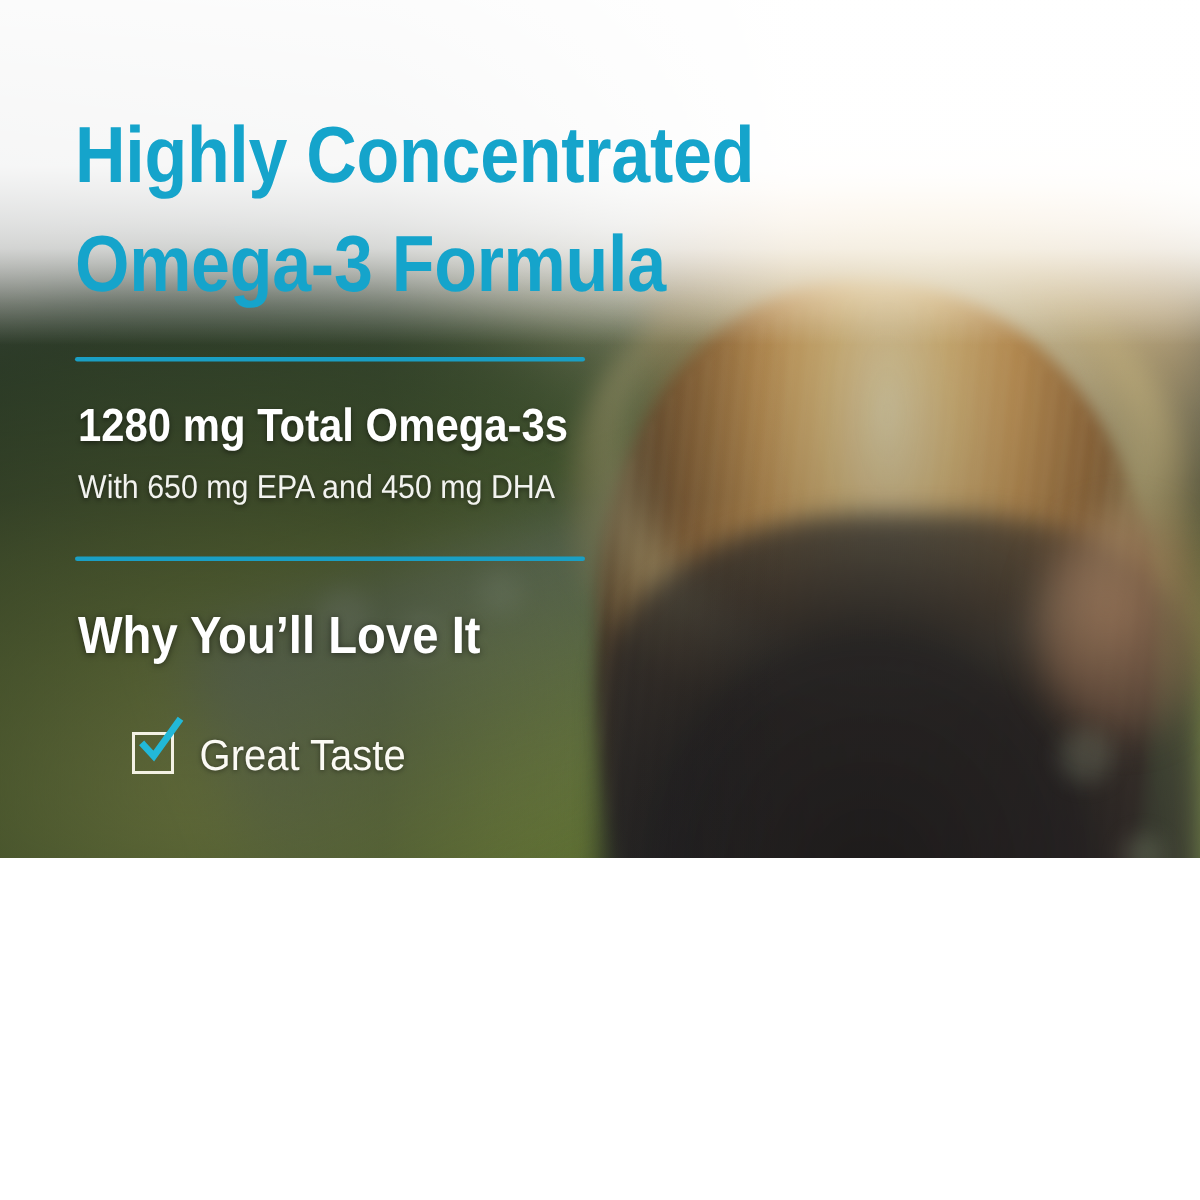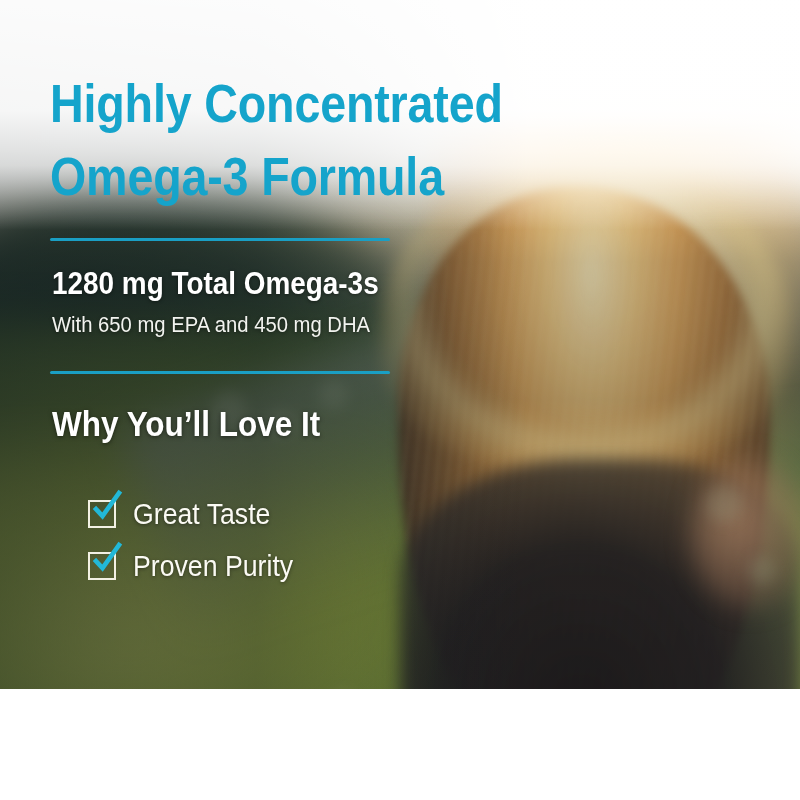--- a/index.html
+++ b/index.html
@@ -7,21 +7,21 @@
     padding: 0;
     background: #ffffff;
   }
   body {
     font-family: "Liberation Sans", sans-serif;
   }
 
   .poster {
     position: relative;
     width: 800px;
-    height: 689px;
+    height: 572px;
     overflow: hidden;
     background: #000000;
   }
 
   
   .photo { position: absolute; inset: 0; overflow: hidden; }
 
   
   .layer-sky {
     position: absolute; inset: 0;
@@ -318,21 +318,21 @@
   .benefits {
     position: absolute;
     top: 488px;
     left: 38px;
     width: 420px;
   }
   .benefit-row {
     position: relative;
     height: 52px;
     display: flex;
-    align-items: center;
+    align-items: flex-start;
   }
   .checkbox {
     position: relative;
     width: 28px;
     height: 28px;
     flex: 0 0 28px;
     border: 2px solid #f3f1e4;
     box-sizing: border-box;
   }
   .checkbox svg {
@@ -409,25 +409,17 @@
       <div class="benefit-row">
         <span class="checkbox">
           <svg viewBox="0 0 34 34">
             <path d="M7 18 L13.5 25 L30 2" fill="none" stroke="#22b8d8" stroke-width="4.6" stroke-linecap="square" stroke-linejoin="miter"></path>
           </svg>
         </span>
         <span class="benefit-label">Great Taste</span>
       </div>
 
 
-      <div class="benefit-row">
-        <span class="checkbox">
-          <svg viewBox="0 0 34 34">
-            <path d="M7 18 L13.5 25 L30 2" fill="none" stroke="#22b8d8" stroke-width="4.6" stroke-linecap="square" stroke-linejoin="miter"></path>
-          </svg>
-        </span>
-        <span class="benefit-label">Proven Purity</span>
-      </div>
 
 
     </div>
   </div>
 </div>
 
 </body></html>

